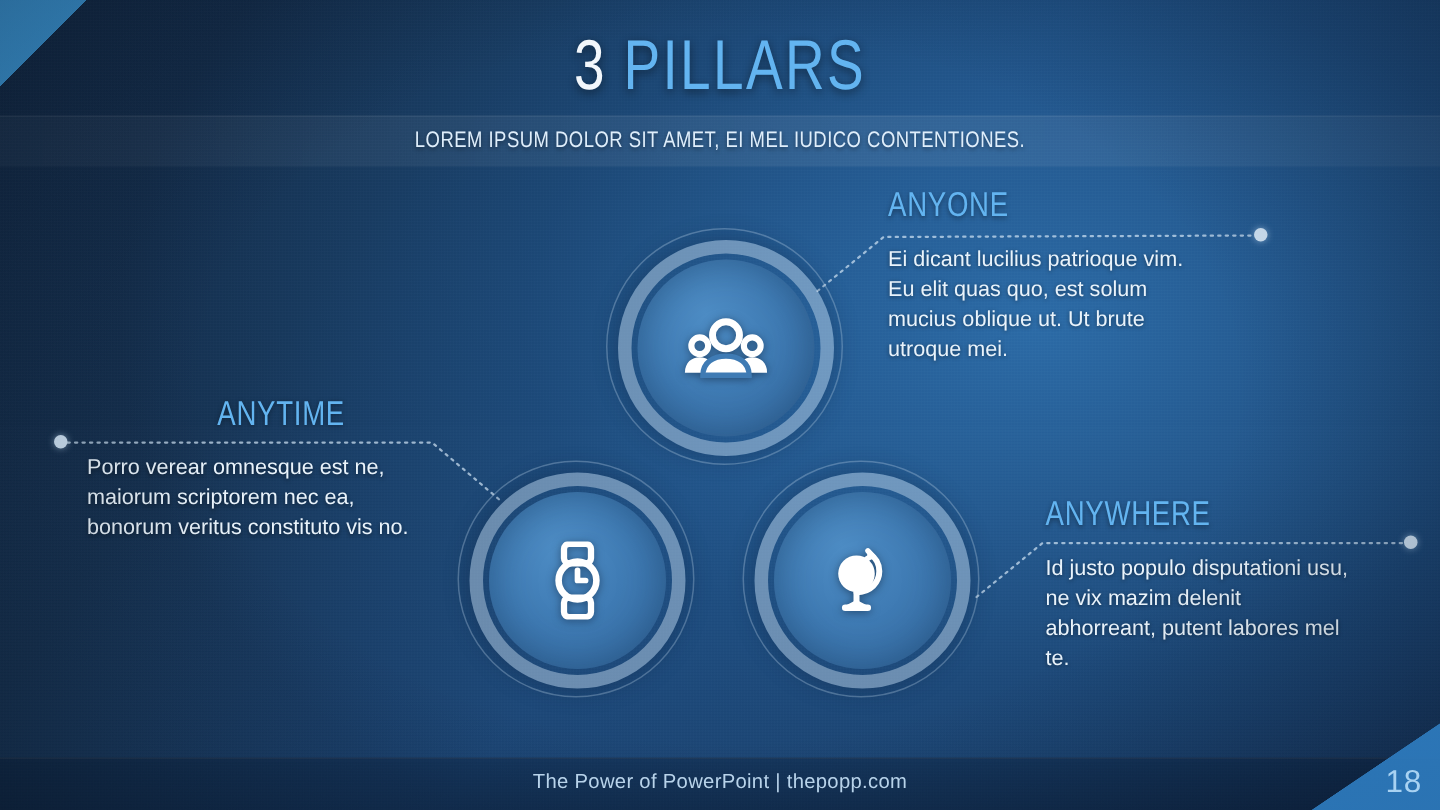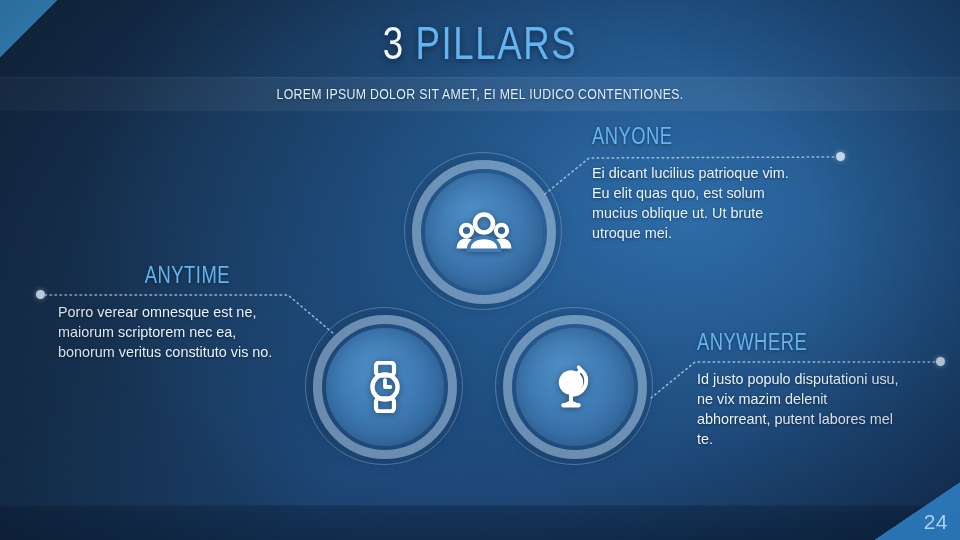--- a/index.html
+++ b/index.html
@@ -277,15 +277,16 @@
 
   <div class="block" style="left:697px; top:329px; width:205px;">
     <h3>ANYWHERE</h3>
     <p style="margin-top:14px;">Id justo populo disputationi usu, ne vix mazim delenit abhorreant, putent labores mel te.</p>
   </div>
 
   <div id="vignette"></div>
 
   <div class="band-bottom"></div>
   <div class="corner-br"></div>
-  <div id="page-number">24</div>
+  <div id="footer-text">The Power of PowerPoint | thepopp.com</div>
+  <div id="page-number">18</div>
 
 </div>
 
 </body></html>

